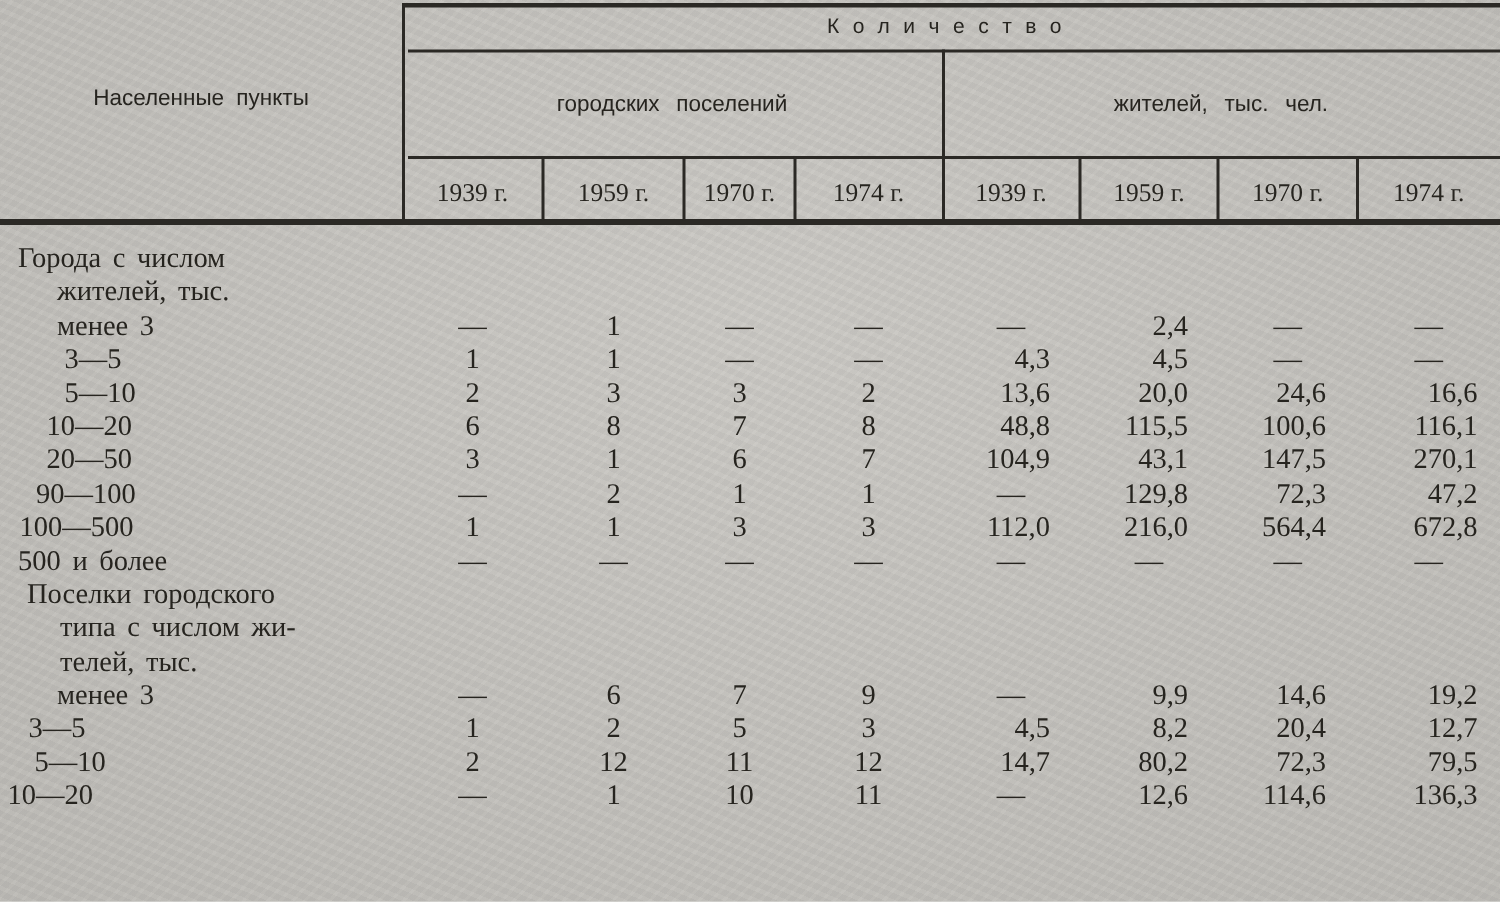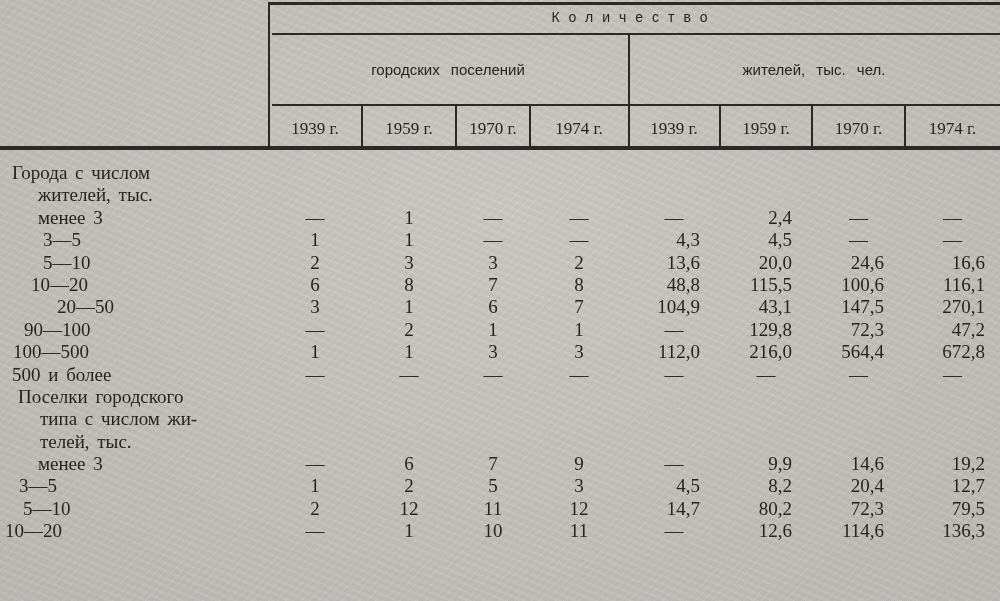--- a/index.html
+++ b/index.html
@@ -78,20 +78,21 @@
   <div class="rule header-bottom"></div>
   <div class="rule v-stub"></div>
   <div class="rule v-group"></div>
   <div class="rule v-year v-ya1"></div>
   <div class="rule v-year v-ya2"></div>
   <div class="rule v-year v-ya3"></div>
   <div class="rule v-year v-yb1"></div>
   <div class="rule v-year v-yb2"></div>
   <div class="rule v-year v-yb3"></div>
 
+  <div class="hdr-text stub-label">Населенные пункты</div>
   <div class="hdr-text qty-label">Количество</div>
   <div class="hdr-text group-label g1">городских поселений</div>
   <div class="hdr-text group-label g2">жителей, тыс. чел.</div>
 
   <div class="year-label ya1">1939 г.</div>
   <div class="year-label ya2">1959 г.</div>
   <div class="year-label ya3">1970 г.</div>
   <div class="year-label ya4">1974 г.</div>
   <div class="year-label yb1">1939 г.</div>
   <div class="year-label yb2">1959 г.</div>
@@ -143,21 +144,21 @@
     <span class="cell c1">6</span>
         <span class="cell c2">8</span>
         <span class="cell c3">7</span>
         <span class="cell c4">8</span>
         <span class="cell c5">48,8</span>
         <span class="cell c6">115,5</span>
         <span class="cell c7">100,6</span>
         <span class="cell c8">116,1</span>
       </div>
       <div class="row">
-      <span class="row-label" style="padding-left: 31px; margin-left: 26px;">20—50</span>
+      <span class="row-label" style="padding-left: 31px;">20—50</span>
     <span class="cell c1">3</span>
         <span class="cell c2">1</span>
         <span class="cell c3">6</span>
         <span class="cell c4">7</span>
         <span class="cell c5">104,9</span>
         <span class="cell c6">43,1</span>
         <span class="cell c7">147,5</span>
         <span class="cell c8">270,1</span>
       </div>
       <div class="row">

